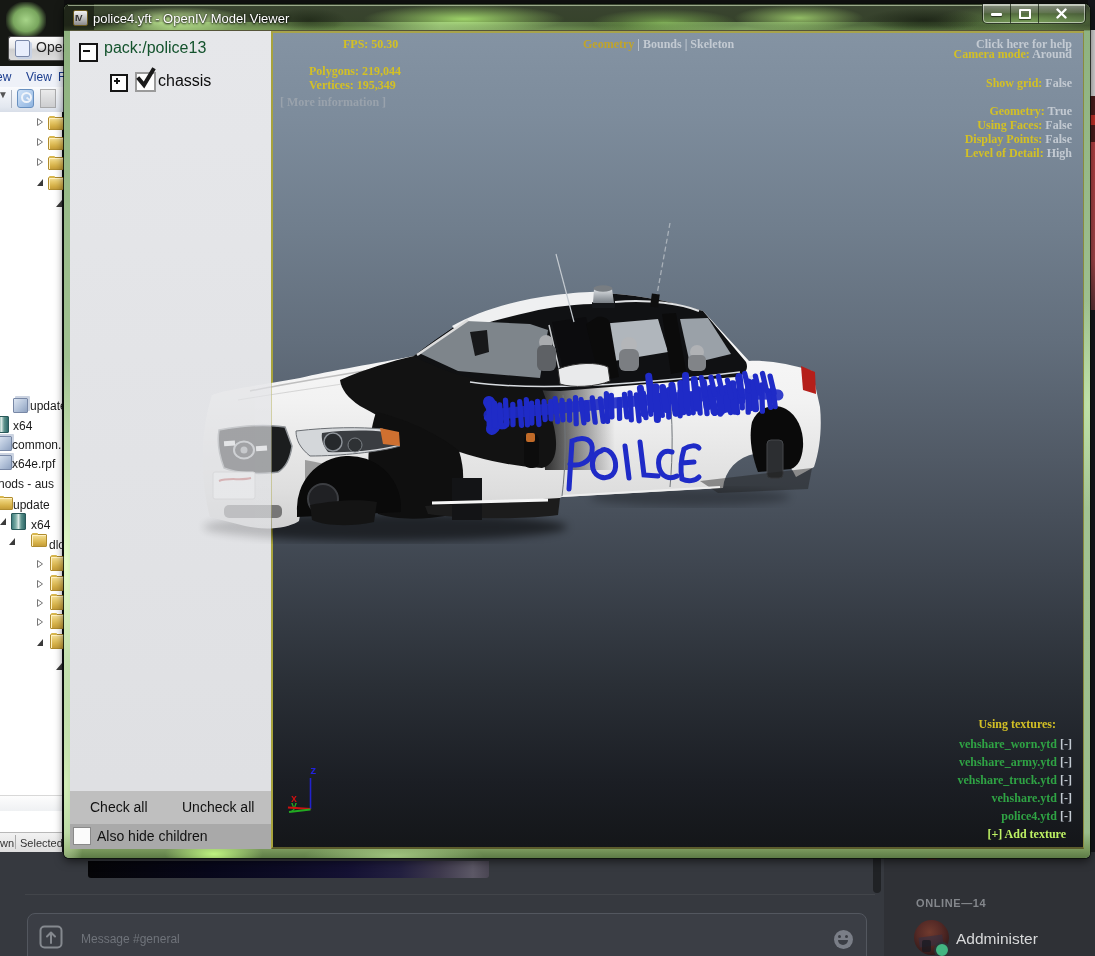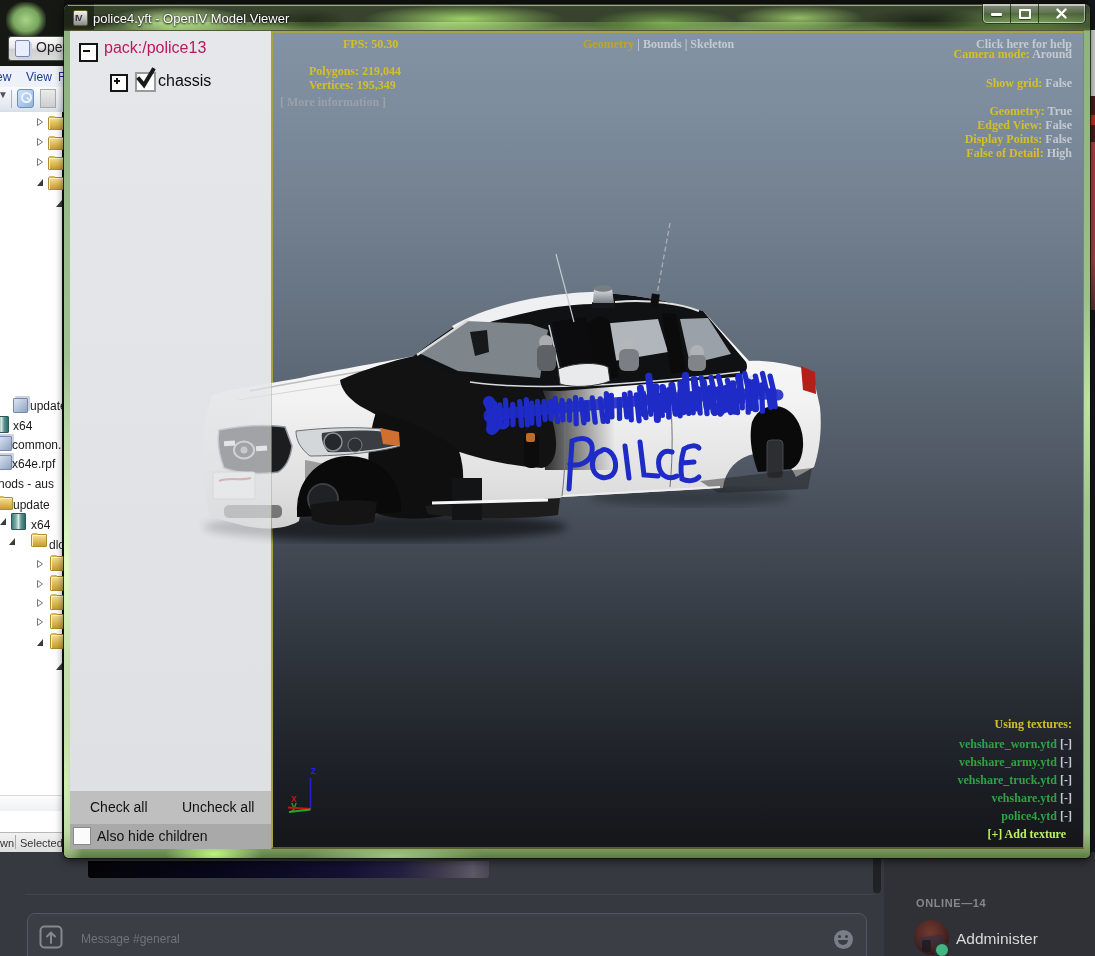--- a/index.html
+++ b/index.html
@@ -209,21 +209,21 @@
       <span class="abs" style="left:27px;top:4px;font-size:14px;color:#111;">Also hide children</span>
     </div>
     <div class="abs" style="left:0;top:760px;width:201px;height:33px;background:#bfbfbf;">
       <span class="abs" style="left:20px;top:8px;font-size:14px;color:#111;">Check all</span>
       <span class="abs" style="left:112px;top:8px;font-size:14px;color:#111;">Uncheck all</span>
     </div>
 
     <div class="abs" style="left:9px;top:12px;width:15px;height:15px;background:#fdfdfd;border:2px solid #151515;">
       <div class="abs" style="left:2px;top:5px;width:7px;height:2px;background:#111;"></div>
     </div>
-    <div class="abs" style="left:34px;top:8px;font-size:16px;color:#be185d;">pack:/police13</div>
+    <div class="abs" style="left:34px;top:8px;font-size:16px;color:#14532d;">pack:/police13</div>
     <div class="abs" style="left:40px;top:43px;width:14px;height:14px;background:#fdfdfd;border:2px solid #151515;">
       <div class="abs" style="left:2px;top:4px;width:6px;height:2px;background:#111;"></div>
       <div class="abs" style="left:4px;top:2px;width:2px;height:6px;background:#111;"></div>
     </div>
     <div class="abs" style="left:65px;top:41px;width:17px;height:16px;background:#fdfdfd;border:2px solid #9a9a9a;"></div>
     <svg class="abs" style="left:66px;top:36px;" width="20" height="22" viewBox="0 0 20 22">
         <path d="M3 12 L8 18 L17 3" fill="none" stroke="#1a1a1a" stroke-width="4" stroke-linecap="square"></path>
       </svg>
     <div class="abs" style="left:88px;top:41px;font-size:16px;color:#0c0c0c;">chassis</div>
   </div>
@@ -456,24 +456,24 @@
 <div id="vptext">
   <div class="abs mono yel" style="left:343px;top:37px;">FPS: 50.30</div>
   <div class="abs mono yel" style="left:309px;top:64px;">Polygons: 219,044</div>
   <div class="abs mono yel" style="left:309px;top:78px;">Vertices: 195,349</div>
   <div class="abs mono" style="left:280px;top:95px;color:#99a2ac;">[ More information ]</div>
   <div class="abs mono" style="left:583px;top:37px;"><span style="color:#c0a42a;">Geometry</span><span class="gv"> | Bounds | Skeleton</span></div>
   <div class="abs mono gv" style="right:23px;top:37px;">Click here for help</div>
   <div class="abs mono" style="right:23px;top:47px;"><span class="yel">Camera mode: </span><span class="gv">Around</span></div>
   <div class="abs mono" style="right:23px;top:76px;"><span class="yel">Show grid: </span><span class="gv">False</span></div>
   <div class="abs mono" style="right:23px;top:104px;"><span class="yel">Geometry: </span><span class="gv">True</span></div>
-  <div class="abs mono" style="right:23px;top:118px;"><span class="yel">Edged View: </span><span class="gv">False</span></div>
+  <div class="abs mono" style="right:23px;top:118px;"><span class="yel">Using Faces: </span><span class="gv">False</span></div>
   <div class="abs mono" style="right:23px;top:132px;"><span class="yel">Display Points: </span><span class="gv">False</span></div>
-  <div class="abs mono" style="right:23px;top:146px;"><span class="yel">False of Detail: </span><span class="gv">High</span></div>
-  <div class="abs mono yel" style="right:23px;top:717px;">Using textures:</div>
+  <div class="abs mono" style="right:23px;top:146px;"><span class="yel">Level of Detail: </span><span class="gv">High</span></div>
+  <div class="abs mono yel" style="right:39px;top:717px;">Using textures:</div>
   <div class="abs mono" style="right:23px;top:737px;margin-left:28px;"><span class="grn">vehshare_worn.ytd </span><span class="gv">[-]</span></div>
   <div class="abs mono" style="right:23px;top:755px;"><span class="grn">vehshare_army.ytd </span><span class="gv">[-]</span></div>
   <div class="abs mono" style="right:23px;top:773px;"><span class="grn">vehshare_truck.ytd </span><span class="gv">[-]</span></div>
   <div class="abs mono" style="right:23px;top:791px;"><span class="grn">vehshare.ytd </span><span class="gv">[-]</span></div>
   <div class="abs mono" style="right:23px;top:809px;"><span class="grn">police4.ytd </span><span class="gv">[-]</span></div>
   <div class="abs mono" style="right:29px;top:827px;color:#bef264;">[+] Add texture</div>
 </div>
 
 <svg class="abs" style="left:286px;top:762px;" width="34" height="56" viewBox="0 0 34 56">
   <text x="24" y="12" font-family="Liberation Mono,monospace" font-size="11" fill="#2222dd" font-weight="bold">z</text>

